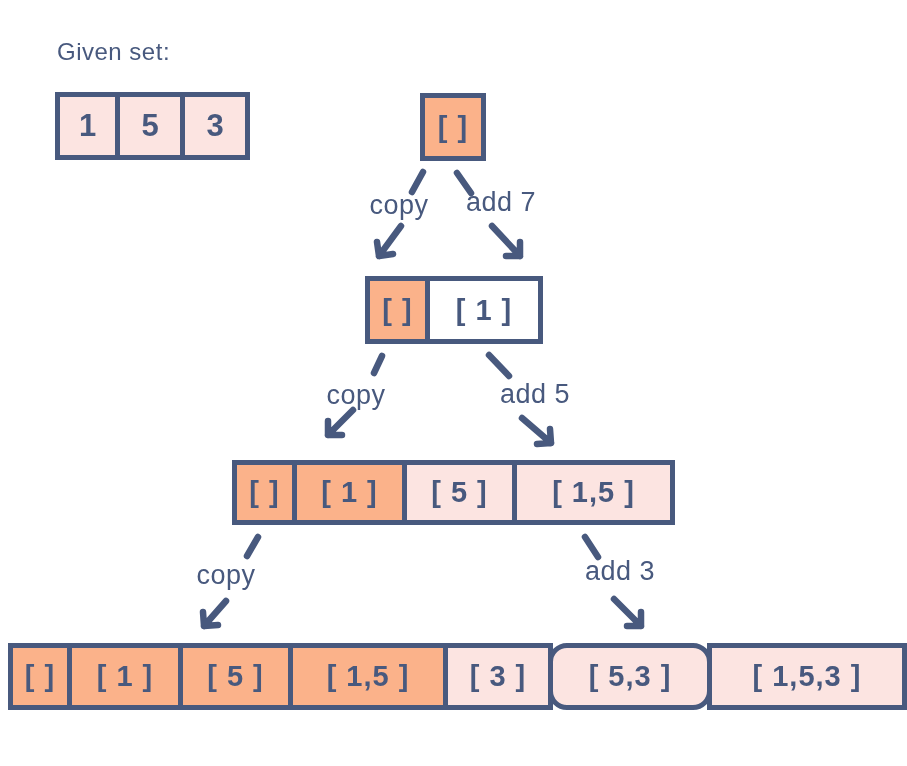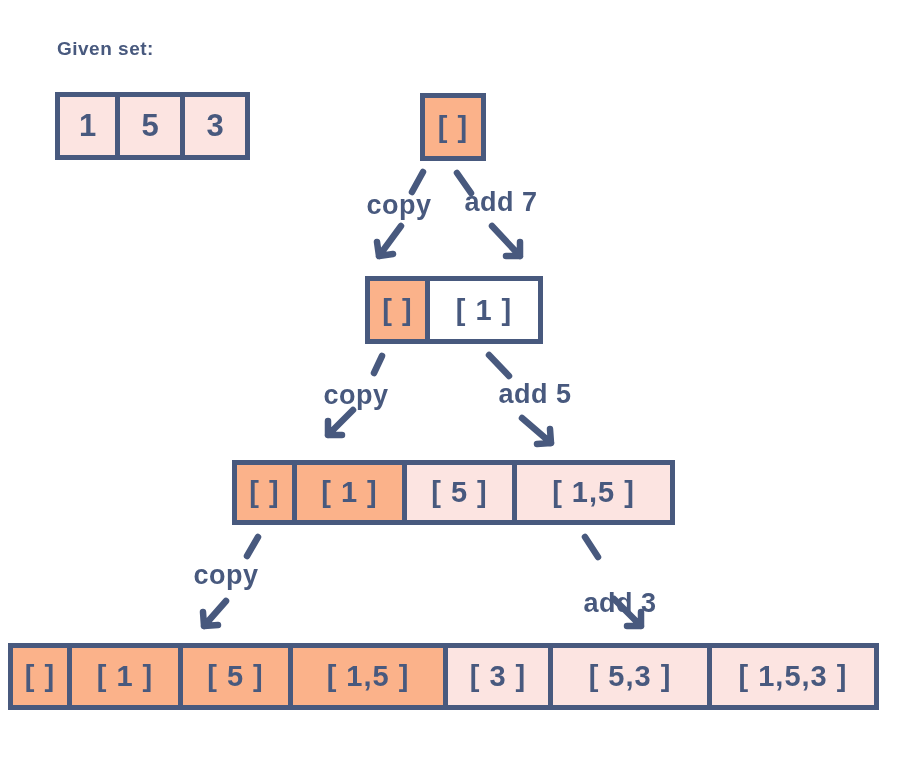--- a/index.html
+++ b/index.html
@@ -13,22 +13,22 @@
   .canvas{
     position:relative;
     width:907px;height:766px;
     background:var(--bg);
     font-family:"Liberation Sans", sans-serif;
     color:var(--ink);
     overflow:hidden;
   }
   .title{
     position:absolute;
-    font-size:19px;
-    font-weight:700;
+    font-size:24px;
+    font-weight:400;
     letter-spacing:0.5px;
   }
   .row{position:absolute;display:flex;}
   .cell{
     box-sizing:border-box;
     border:5px solid var(--ink);
     display:flex;align-items:center;justify-content:center;
     font-weight:700;
     font-size:29px;
     letter-spacing:1px;
@@ -37,21 +37,21 @@
   .cell + .cell{margin-left:-5px;}
   .cell[data-fill="orange"]{background:var(--orange);}
   .cell[data-fill="pink"]{background:var(--pink);}
   .cell[data-fill="white"]{background:var(--white);}
   .given .cell{font-size:31px;letter-spacing:0;}
   .edge-label{
     position:absolute;
     width:130px;
     text-align:center;
     font-size:27px;
-    font-weight:700;
+    font-weight:400;
     letter-spacing:0.5px;
   }
   svg.arrows{
     position:absolute;left:0;top:0;
     pointer-events:none;
   }
   svg.arrows path{
     fill:none;
     stroke:var(--ink);
     stroke-width:6.5;
@@ -87,30 +87,30 @@
     <div class="cell" style="width:115px;height:65px;" data-fill="pink">[ 5 ]</div>
     <div class="cell" style="width:163px;height:65px;" data-fill="pink">[ 1,5 ]</div>
   </div>
 
   <div class="row" style="left:8px;top:643px;">
     <div class="cell" style="width:64px;height:67px;" data-fill="orange">[ ]</div>
     <div class="cell" style="width:116px;height:67px;" data-fill="orange">[ 1 ]</div>
     <div class="cell" style="width:115px;height:67px;" data-fill="orange">[ 5 ]</div>
     <div class="cell" style="width:160px;height:67px;" data-fill="orange">[ 1,5 ]</div>
     <div class="cell" style="width:110px;height:67px;" data-fill="pink">[ 3 ]</div>
-    <div class="cell" style="width:164px;height:67px;" data-fill="pink">[ 5,3 ]</div>
-    <div class="cell" style="width:172px;height:67px;" data-fill="pink">[ 1,5,3 ]</div>
+    <div class="cell" style="width:164px;height:67px;border-radius:19px;" data-fill="pink">[ 5,3 ]</div>
+    <div class="cell" style="width:200px;height:67px;" data-fill="pink">[ 1,5,3 ]</div>
   </div>
 
   <div class="edge-label" style="left:334px;top:190px;">copy</div>
   <div class="edge-label" style="left:436px;top:187px;">add 7</div>
   <div class="edge-label" style="left:291px;top:380px;">copy</div>
   <div class="edge-label" style="left:470px;top:379px;">add 5</div>
   <div class="edge-label" style="left:161px;top:560px;">copy</div>
-  <div class="edge-label" style="left:555px;top:556px;margin-top:32px;">add 3</div>
+  <div class="edge-label" style="left:555px;top:556px;">add 3</div>
 
   <svg class="arrows" width="907" height="766" viewBox="0 0 907 766">
 
     <path d="M423 172 L412 192"></path>
     <path d="M457 173 L471 193"></path>
     <path d="M401 226 L379 256 M393 254 L379 256 L377 242"></path>
     <path d="M492 226 L520 256 M506 256 L520 256 L520 242"></path>
 
     <path d="M382 356 L374 373"></path>
     <path d="M489 355 L509 376"></path>

